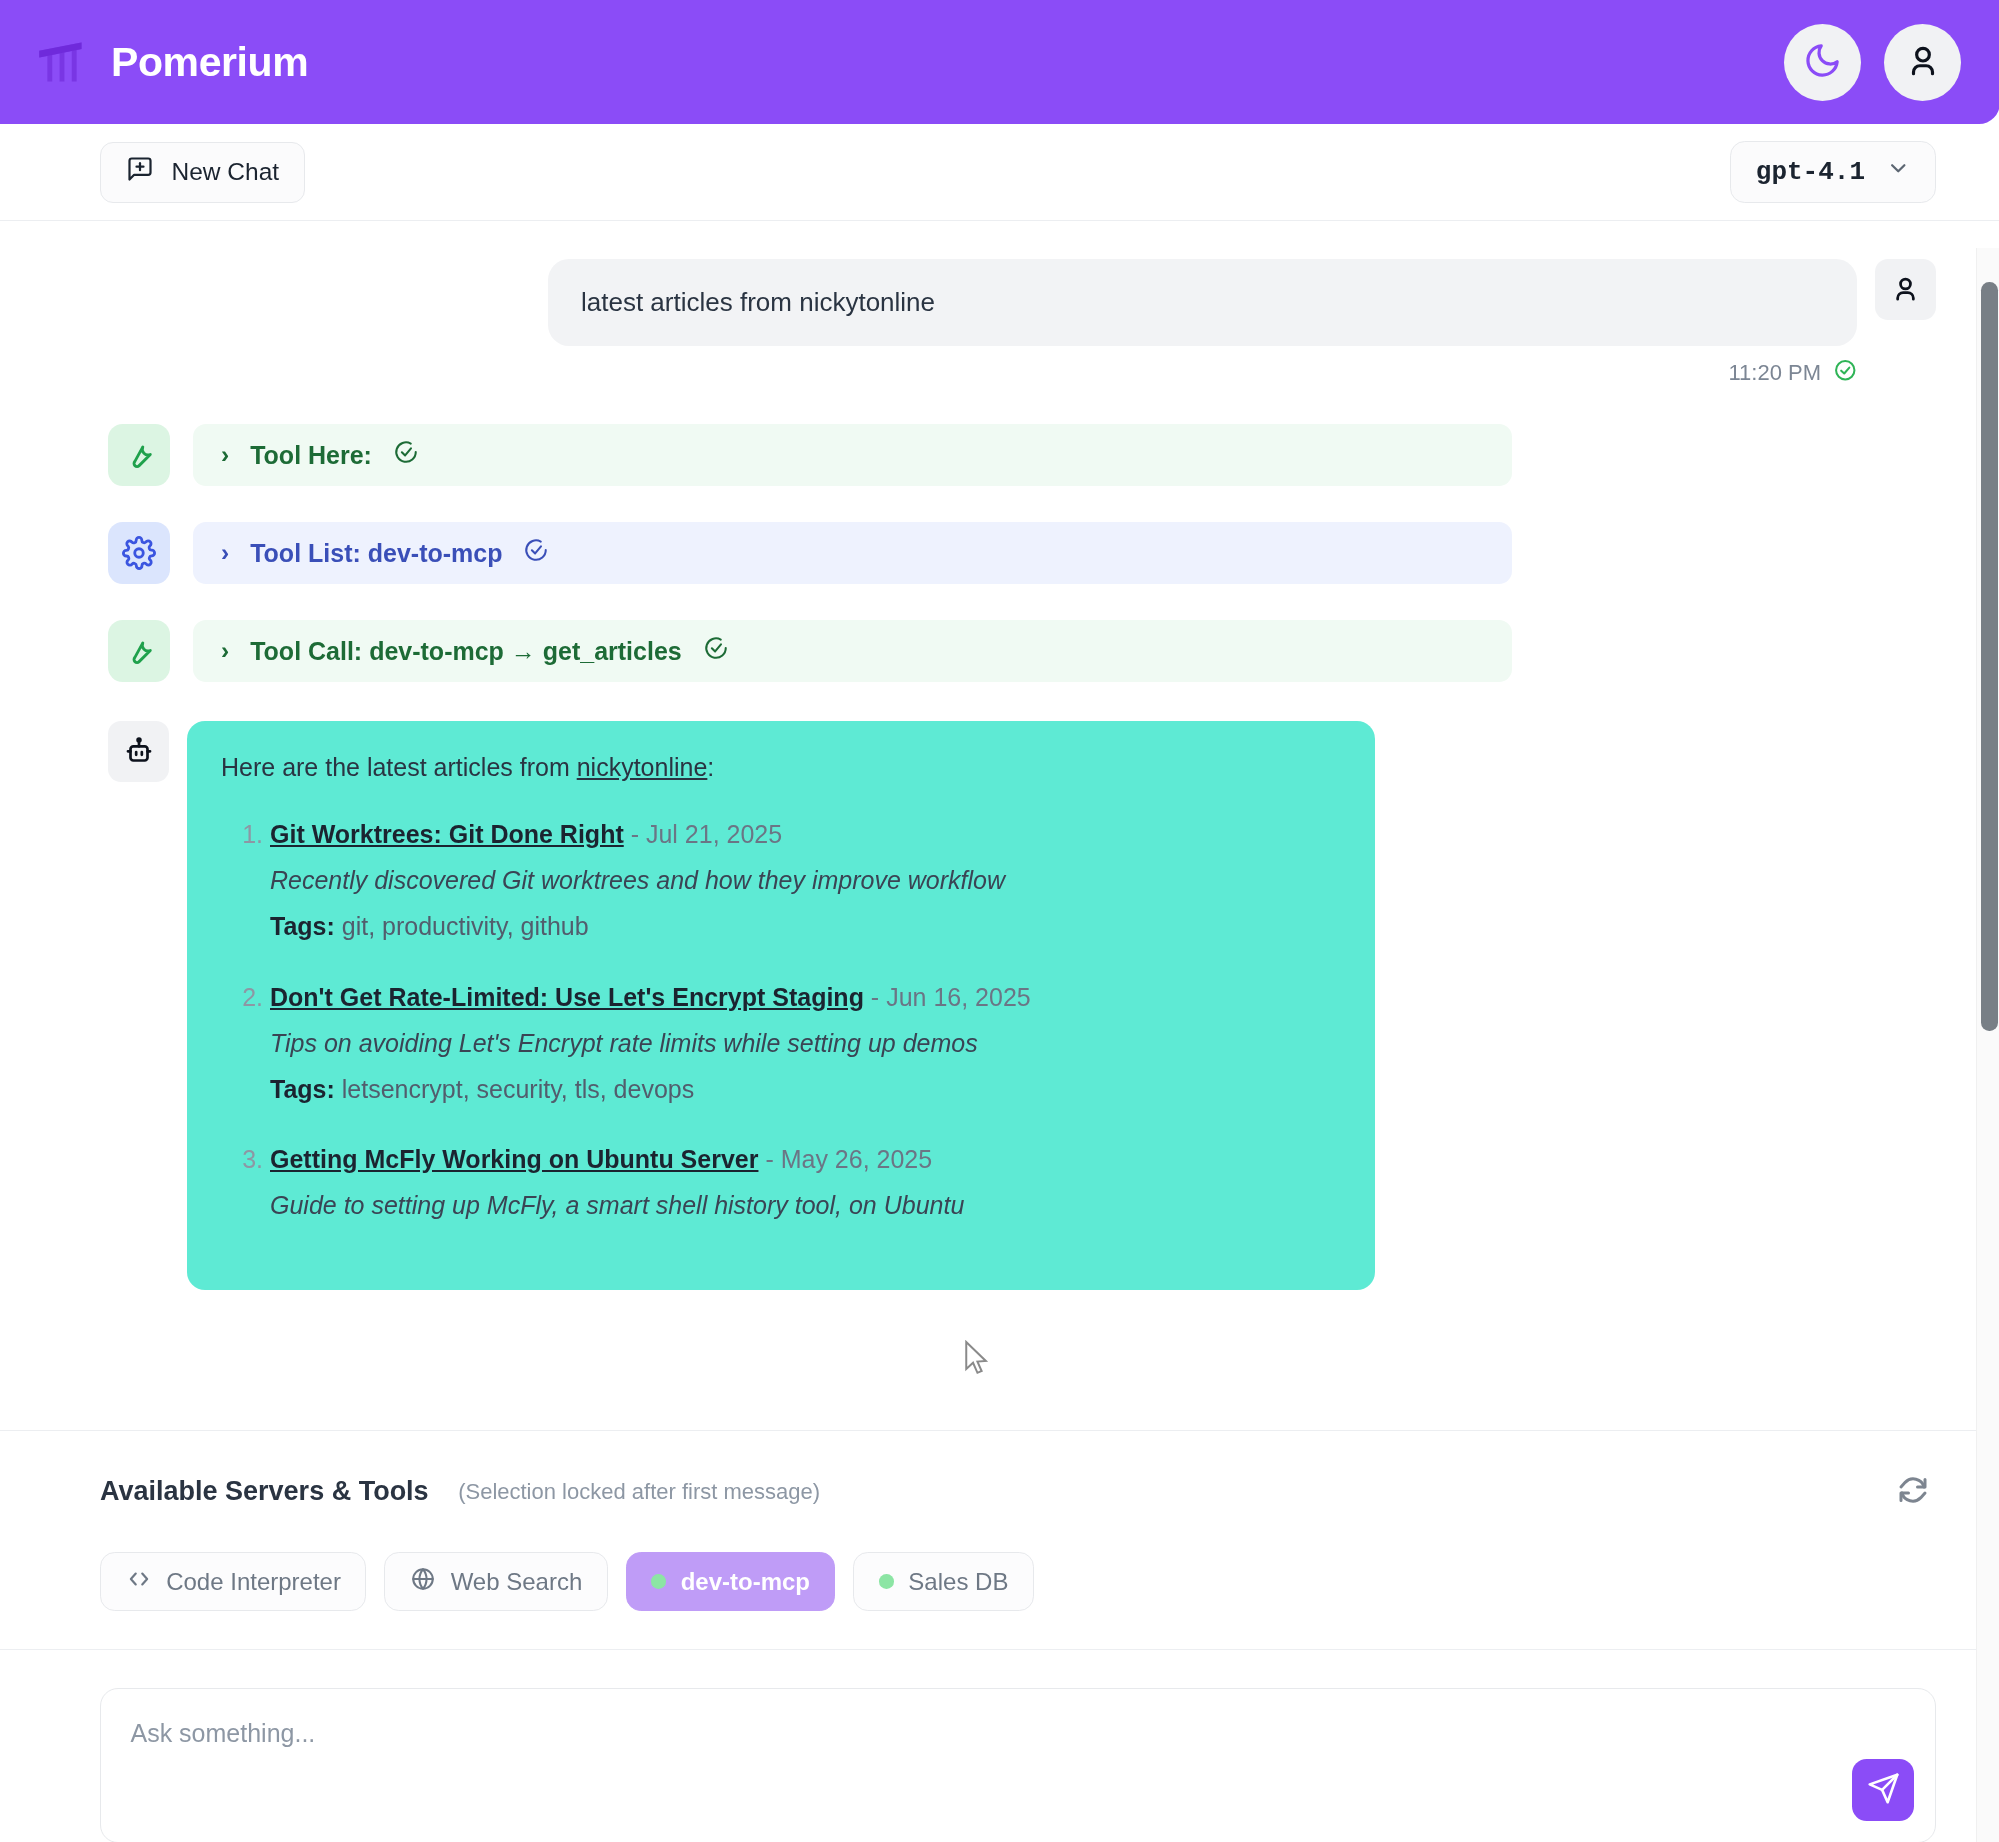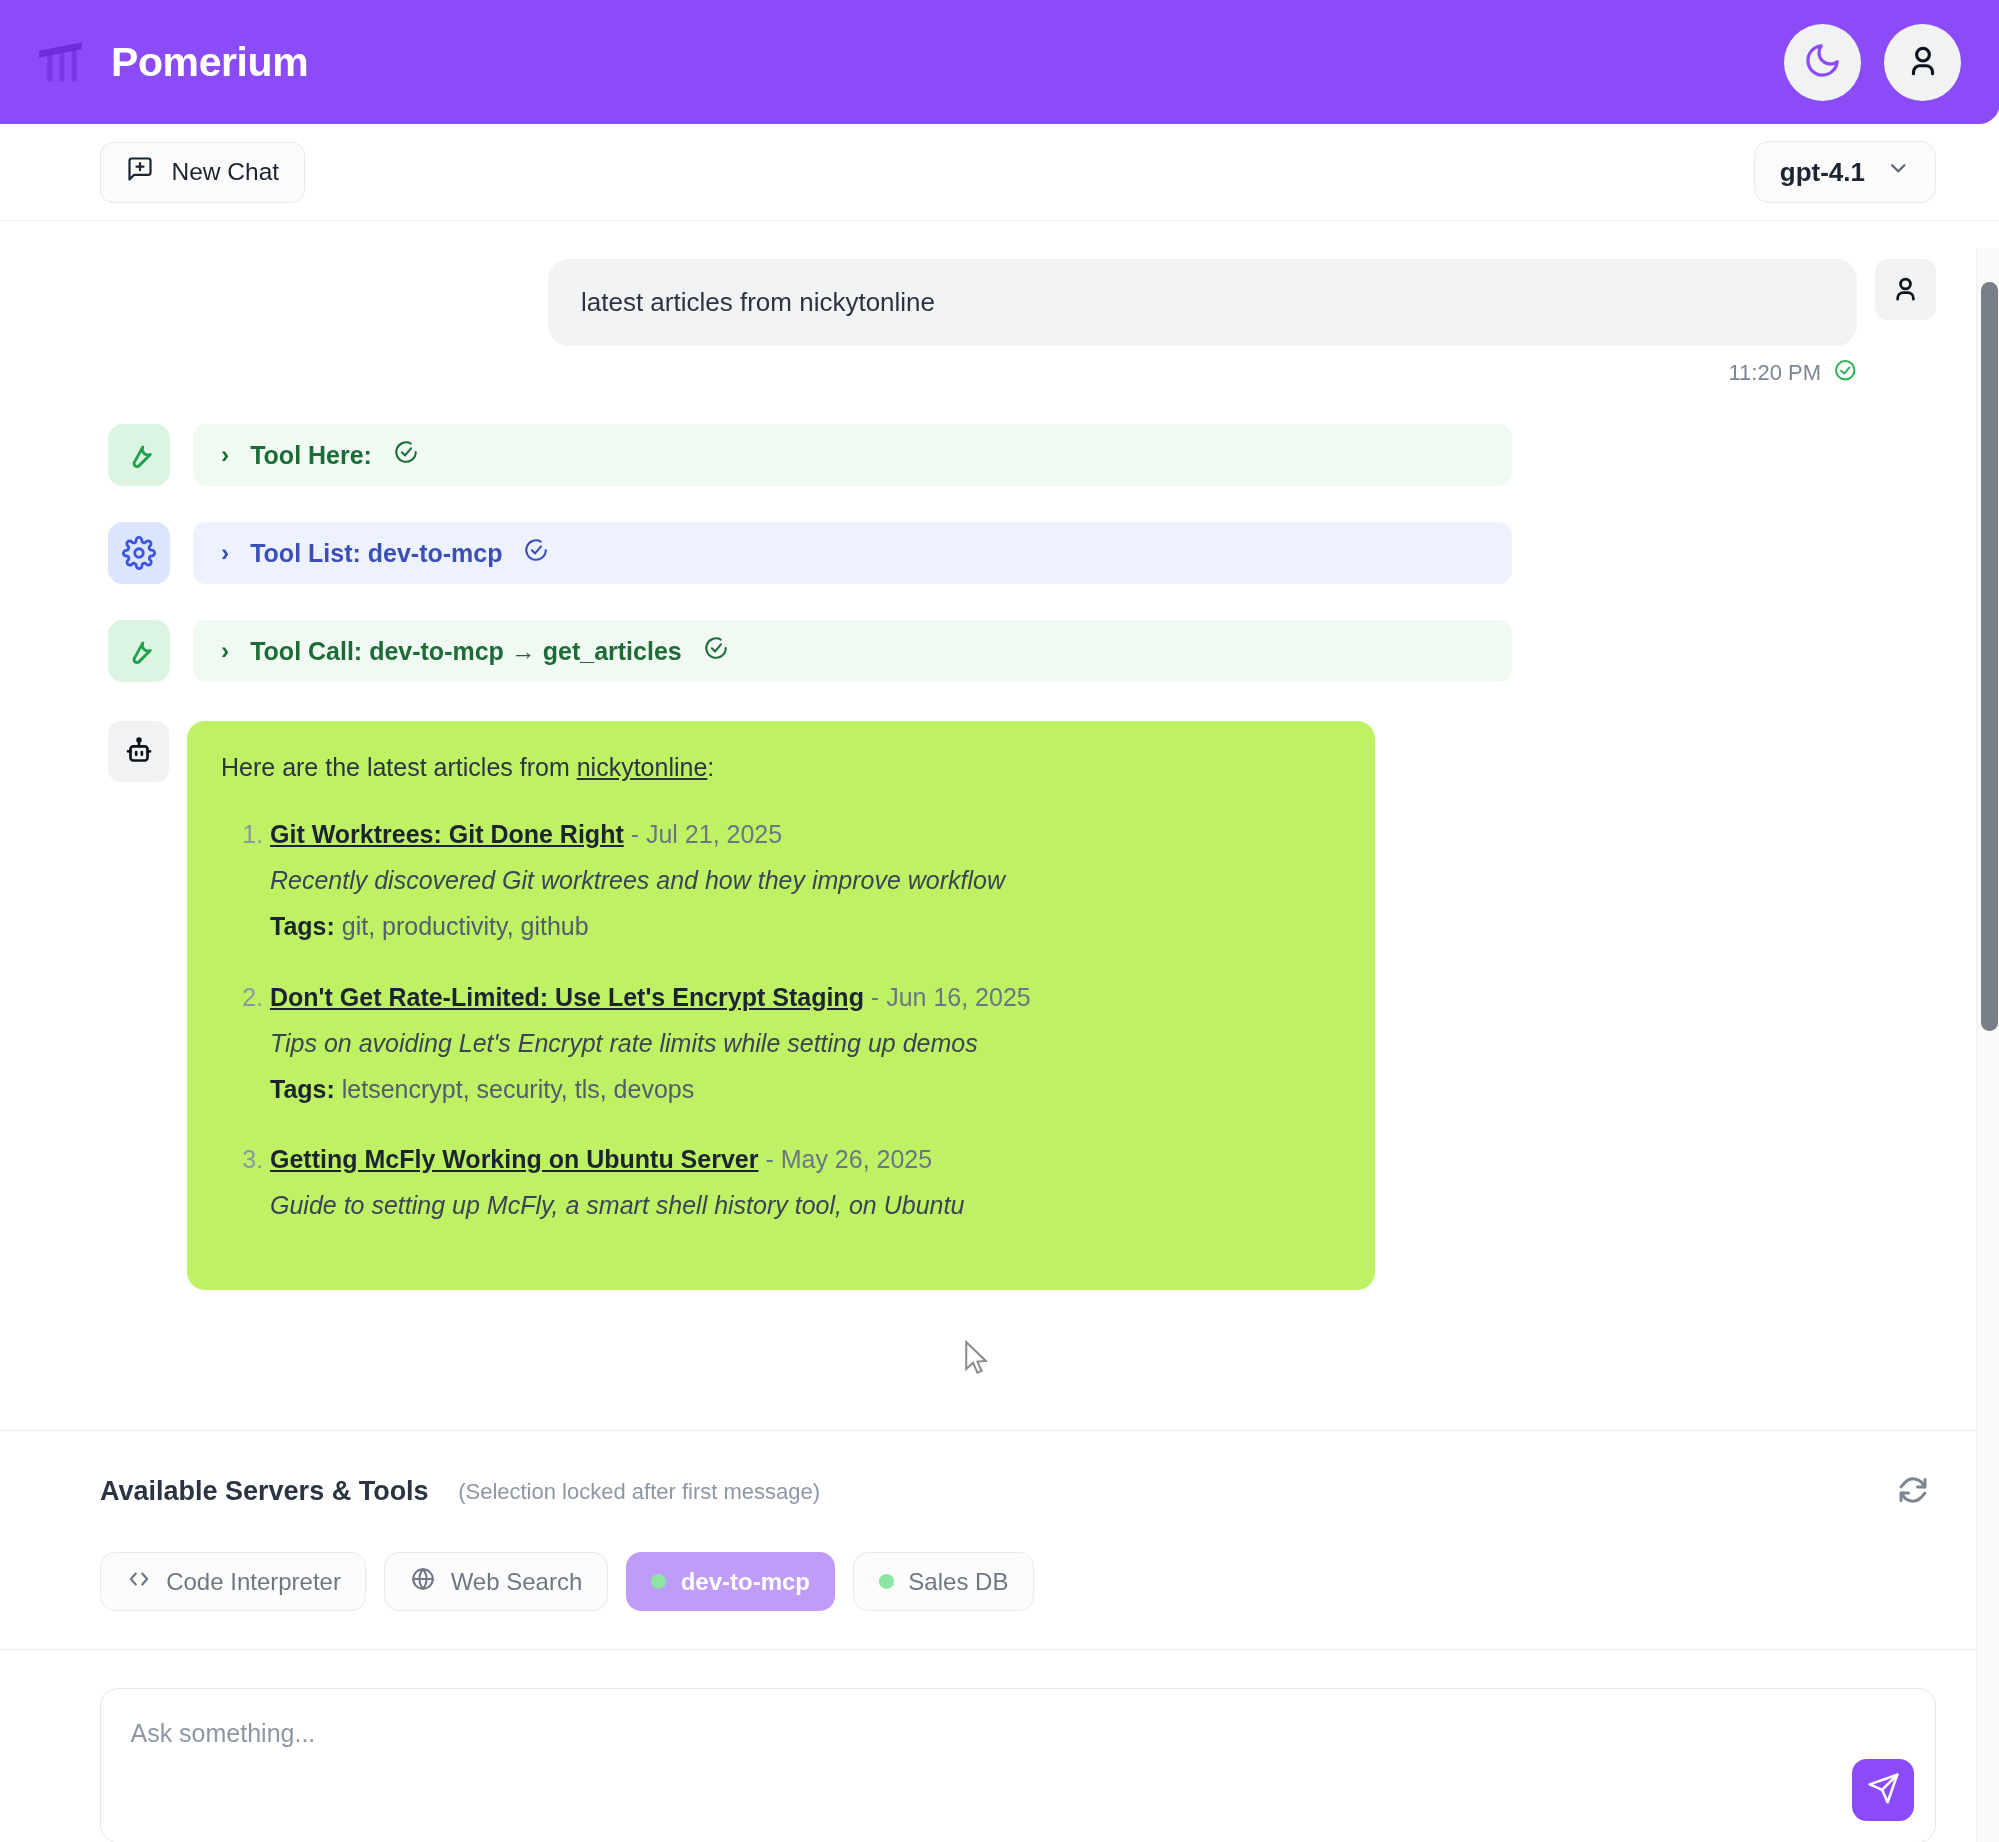--- a/index.html
+++ b/index.html
@@ -45,21 +45,21 @@
     height: 61px; padding: 0 24.5px;
     background:#fbfbfc; border:1.6px solid #e7e9ec; border-radius: 13px;
     font-size: 24.5px; font-weight: 500; color:#1b2430; cursor:pointer;
     font-family: inherit;
   }
   .model-select {
     display:flex; align-items:center; gap: 21px;
     height: 62px; padding: 0 24.5px;
     background:#fbfbfc; border:1.6px solid #e7e9ec; border-radius: 14.7px;
     font-size: 26px; font-weight: 600; color:#1b2430; cursor:pointer;
-    font-family: Liberation Sans, sans-serif;
+    font-family: Liberation Mono, monospace;
   }
 
   
   .chat {
     flex: 1 1 auto; min-height: 0; overflow: hidden;
     padding: 38px 64px 0 108px;
     position: relative;
     background:#fff;
   }
 
@@ -90,21 +90,21 @@
     flex: 0 0 auto; width: 1319px; height: 62px; border-radius: 13px;
     display:flex; align-items:center; gap: 21px; padding: 0 28px;
     font-size: 25px; font-weight: 600;
   }
   .tool-bar.green { background:#f0faf3; color:#1d6b36; }
   .tool-bar.blue  { background:#eef2fe; color:#3a4fb8; }
   .chev { font-size: 24.5px; font-weight: 700; line-height: 1; }
 
   .row-bot { display:flex; align-items:flex-start; gap: 18px; margin-top: 39px; }
   .bubble-bot {
-    background:#bef264; border-radius: 18px;
+    background:#5eead4; border-radius: 18px;
     padding: 28px 34px 33px 34px; width: 1188px;
     font-size: 25px; color:#2a3442; line-height: 1.45;
   }
   .bot-intro { font-size: 25px; color:#2a3442; }
   .bot-intro a { color:#2a3442; text-decoration: underline; }
   ol.articles { margin: 31px 0 0 0; padding-left: 49px; }
   ol.articles > li { margin-bottom: 34px; }
   ol.articles > li::marker { color:#8d97a4; font-size:25px; }
   .art-title { font-weight: 600; color:#1b2430; text-decoration: underline; }
   .art-date { color:#6b7585; }

